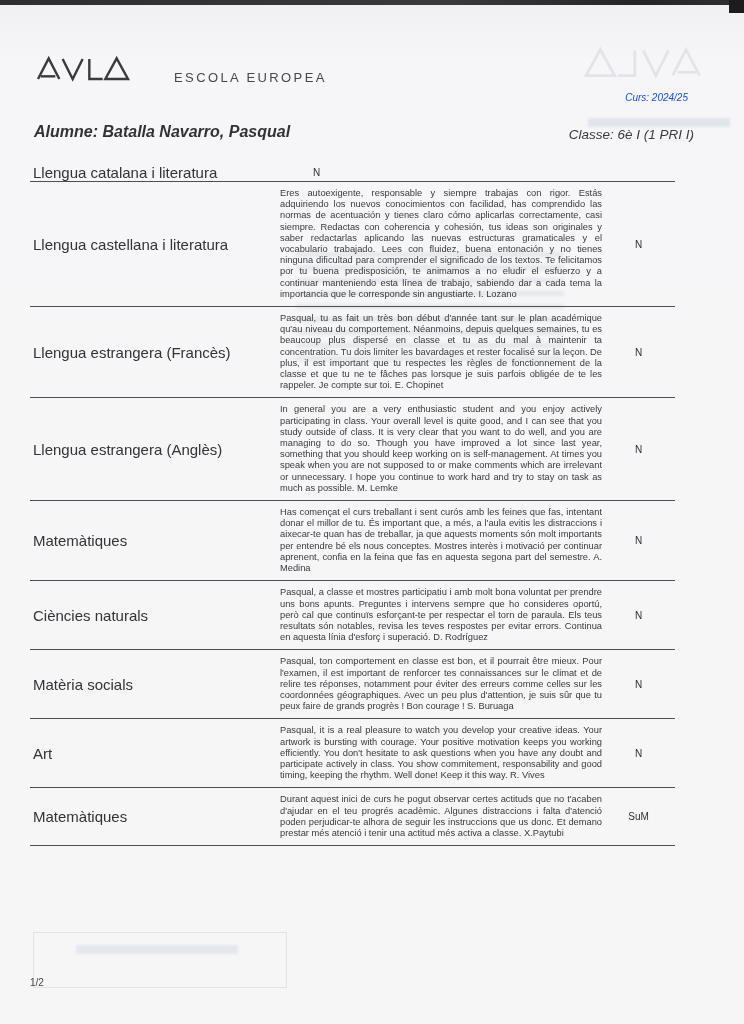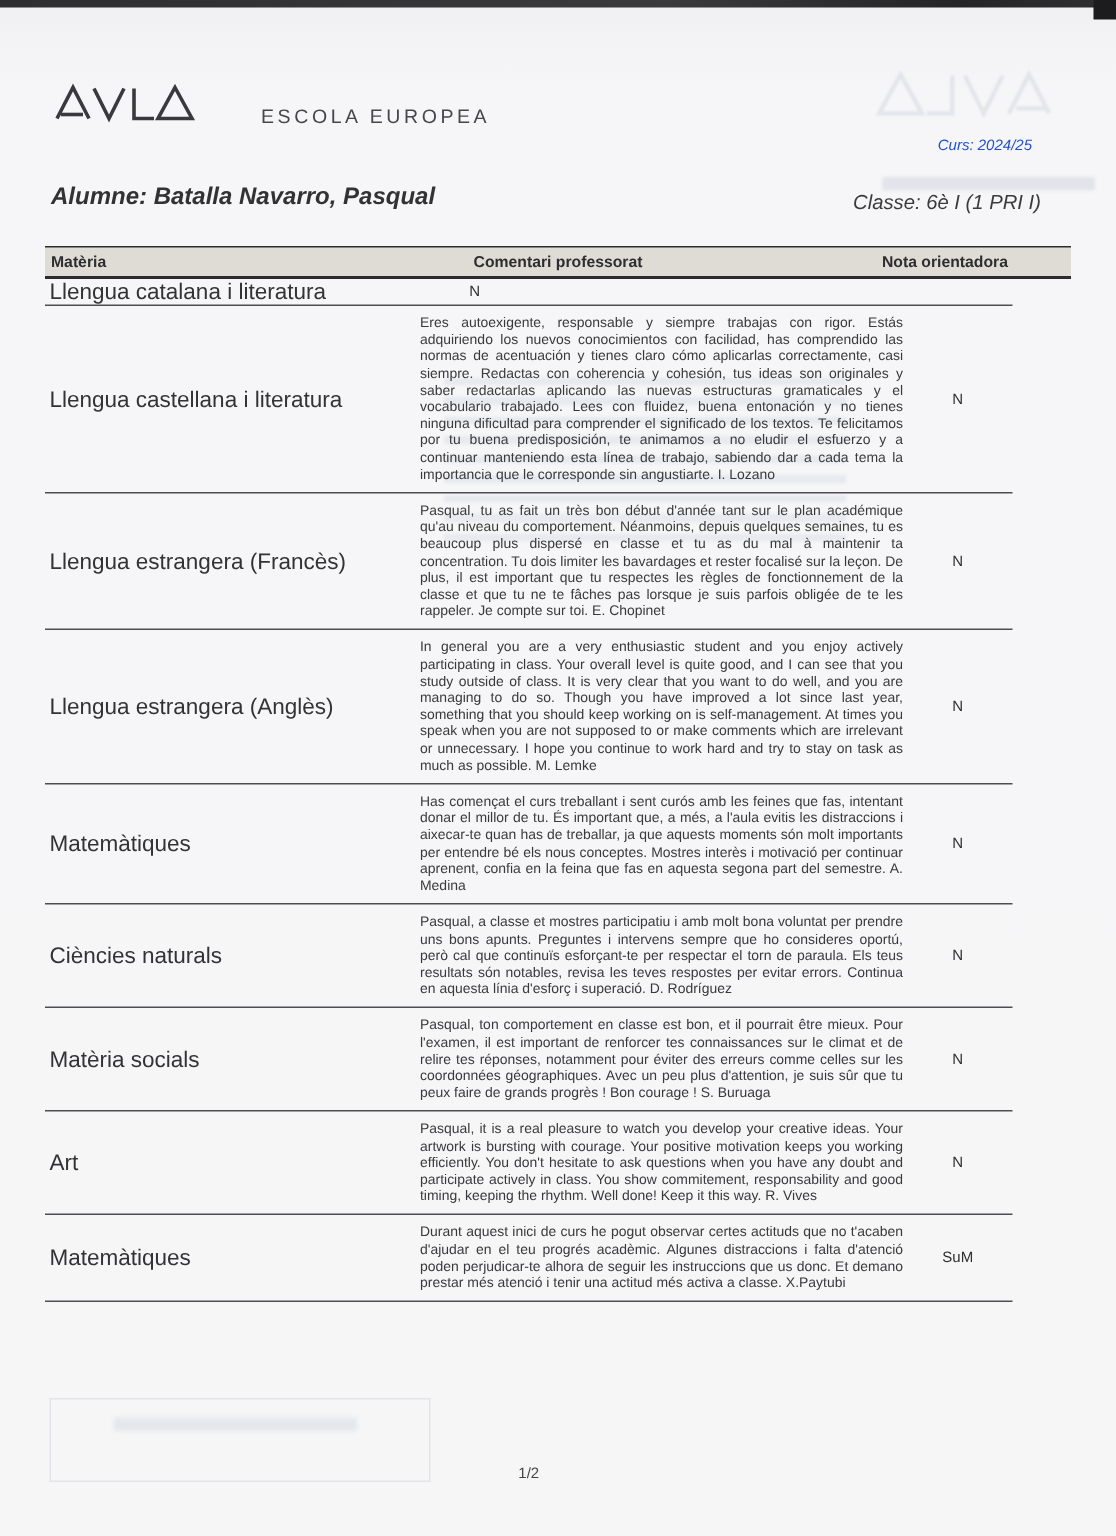--- a/index.html
+++ b/index.html
@@ -48,21 +48,21 @@
   .thead .h-comentari { position:absolute; left:0; right:0; top:4px; text-align:center; }
   .thead .h-nota { position:absolute; right:42px; top:4px; }
 
   .tbody { width:645px; }
   .trow { display:flex; align-items:center; border-bottom:1.5px solid #4e4e52; }
   .cell.subject { flex:0 0 250px; font-size:15px; color:#333336; padding-left:3px; }
   .cell.comment { flex:0 0 322px; font-size:9.3px; line-height:11.2px; text-align:justify;
         color:#39393c; padding:6px 0; }
   .cell.grade { flex:0 0 73px; text-align:center; font-size:10px; color:#2f2f32; }
 
-  .page-num { position:absolute; left:30px; top:977px; width:645px; text-align:center;
+  .page-num { position:absolute; left:30px; top:977px; width:645px; text-align:left;
         font-size:10px; color:#444448; }
 </style>
 </head>
 <body>
 
 <div class="scan-strip"></div>
 <div class="scan-corner"></div>
 
 <div class="ghost ghost-logo">
   <svg width="126" height="34" viewBox="0 0 150 40">
@@ -91,25 +91,20 @@
       <path d="M121 4 L138 35 H104 Z"></path>
     </g>
   </svg>
 </div>
 <div class="school-name">ESCOLA EUROPEA</div>
 <div class="curs">Curs: 2024/25</div>
 <div class="alumne">Alumne: Batalla Navarro, Pasqual</div>
 <div class="classe">Classe: 6è I (1 PRI I)</div>
 
 <div class="report-table">
-  <div class="thead">
-    <span class="h-materia">Matèria</span>
-    <span class="h-comentari">Comentari professorat</span>
-    <span class="h-nota">Nota orientadora</span>
-  </div>
   <div class="tbody">
   <div class="trow">
     <div class="cell subject">Llengua catalana i literatura</div>
     <div class="cell grade">N</div>
   </div>
 
   <div class="trow">
     <div class="cell subject">Llengua castellana i literatura</div>
     <div class="cell comment">Eres autoexigente, responsable y siempre trabajas con rigor. Estás adquiriendo los nuevos conocimientos con facilidad, has comprendido las normas de acentuación y tienes claro cómo aplicarlas correctamente, casi siempre. Redactas con coherencia y cohesión, tus ideas son originales y saber redactarlas aplicando las nuevas estructuras gramaticales y el vocabulario trabajado. Lees con fluidez, buena entonación y no tienes ninguna dificultad para comprender el significado de los textos. Te felicitamos por tu buena predisposición, te animamos a no eludir el esfuerzo y a continuar manteniendo esta línea de trabajo, sabiendo dar a cada tema la importancia que le corresponde sin angustiarte. I. Lozano</div>
     <div class="cell grade">N</div>

